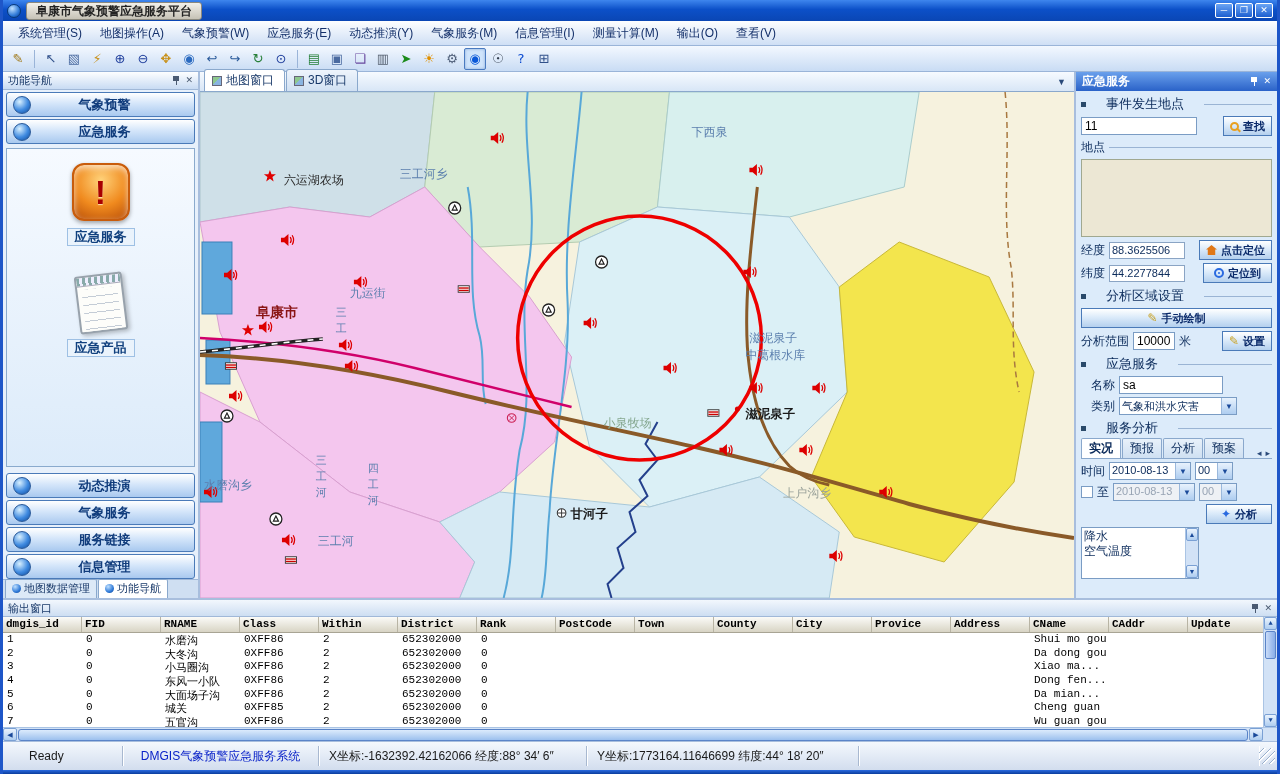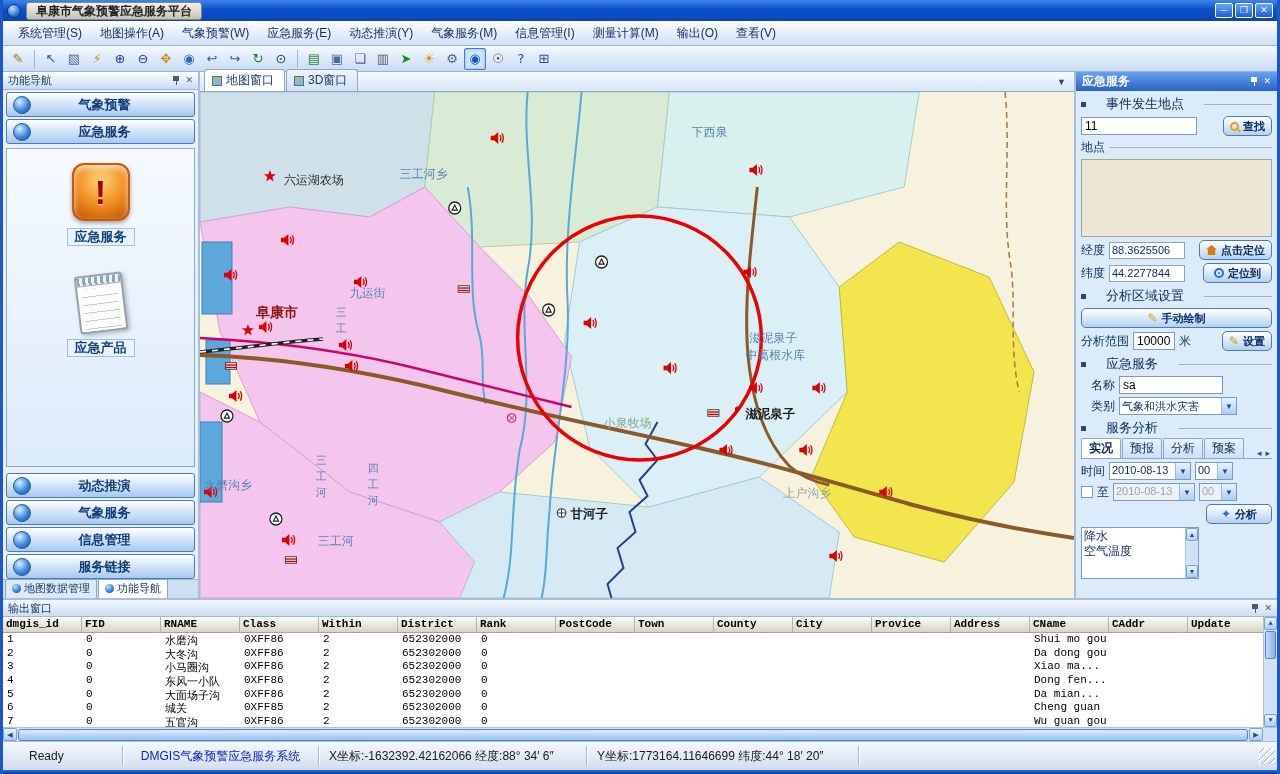--- a/index.html
+++ b/index.html
@@ -70,21 +70,21 @@
 
   
   .rightpanel{width:203px;flex:0 0 auto;background:#dcebfa;border-left:2px solid #a8bedd;display:flex;flex-direction:column;color:#0a2a5a}
   .rp-hdr{height:19px;flex:0 0 auto;background:linear-gradient(#6aa0ec,#2a62c8);color:#fff;font-weight:bold;display:flex;align-items:center;padding:0 6px;font-size:12px;gap:4px}
   .rp-body{flex:1;padding:3px 5px;display:flex;flex-direction:column;gap:3px;overflow:hidden}
   .sec{display:flex;align-items:center;gap:20px;font-size:13px;margin-top:1px}
   .bullet{width:5px;height:5px;background:#2a4a6a;flex:0 0 auto}
   .sec .line{flex:1;height:1px;background:#9ab4d4}
   .row{display:flex;align-items:center;gap:4px}
   .tb-input{height:18px;border:1px solid #7a9cc4;background:#fff;font-size:12px;padding:0 3px;font-family:inherit}
-  .btn3d{height:20px;border:1px solid #4a7ab8;border-radius:5px;background:linear-gradient(#ffffff,#dcebfa 45%,#b4d0ee);font-size:11px;font-weight:bold;color:#0a2a6a;display:inline-flex;align-items:center;justify-content:center;gap:4px;padding:0 6px;font-family:inherit;cursor:default}
+  .btn3d{height:20px;border:1px solid #4a7ab8;border-radius:0;background:linear-gradient(#ffffff,#dcebfa 45%,#b4d0ee);font-size:11px;font-weight:bold;color:#0a2a6a;display:inline-flex;align-items:center;justify-content:center;gap:4px;padding:0 6px;font-family:inherit;cursor:default}
   .placebox{height:78px;background:#ece7d4;border:1px solid #a0a890;flex:0 0 auto}
   .valuebox{height:17px;background:#fff;border:1px solid #8aa4c4;padding:0 2px;font-size:11px;display:flex;align-items:center;overflow:hidden;white-space:nowrap}
   .lblr{width:34px;text-align:right;flex:0 0 auto}
   .combo{height:18px;border:1px solid #7a9cc4;background:#fff;display:flex;align-items:stretch;font-size:11px}
   .combo .val{flex:1;padding:1px 2px;overflow:hidden;white-space:nowrap}
   .combo .arr{width:15px;background:linear-gradient(#e8f2fd,#aecdf0);border-left:1px solid #9ab8dc;font-size:8px;color:#1a4a9a;display:flex;align-items:center;justify-content:center}
   .combo.disabled{background:#eef1f5}
   .combo.disabled .val{color:#98a4b4}
   .rp-tabs{display:flex;align-items:flex-end;height:19px;border-bottom:1px solid #8aa8cc}
   .rp-tab{font-size:12px;padding:1px 7px;border:1px solid #8aa8cc;border-bottom:none;border-radius:2px 2px 0 0;background:linear-gradient(#e8f1fa,#cfe0f2);margin-right:1px}
@@ -228,25 +228,25 @@
           <div class="nav-btn">
             <span class="nav-globe"></span>
             <span class="nav-label">动态推演</span>
           </div>
           <div class="nav-btn">
             <span class="nav-globe"></span>
             <span class="nav-label">气象服务</span>
           </div>
           <div class="nav-btn">
             <span class="nav-globe"></span>
-            <span class="nav-label">信息管理</span>
+            <span class="nav-label">服务链接</span>
           </div>
           <div class="nav-btn">
             <span class="nav-globe"></span>
-            <span class="nav-label">服务链接</span>
+            <span class="nav-label">信息管理</span>
           </div>
         </div>
       <div class="lp-tabs" id="lp-tabs">
           <div class="lp-tab">
             <span class="lp-tab-ic"></span>
             <span>地图数据管理</span>
           </div>
           <div class="lp-tab active">
             <span class="lp-tab-ic"></span>
             <span>功能导航</span>

